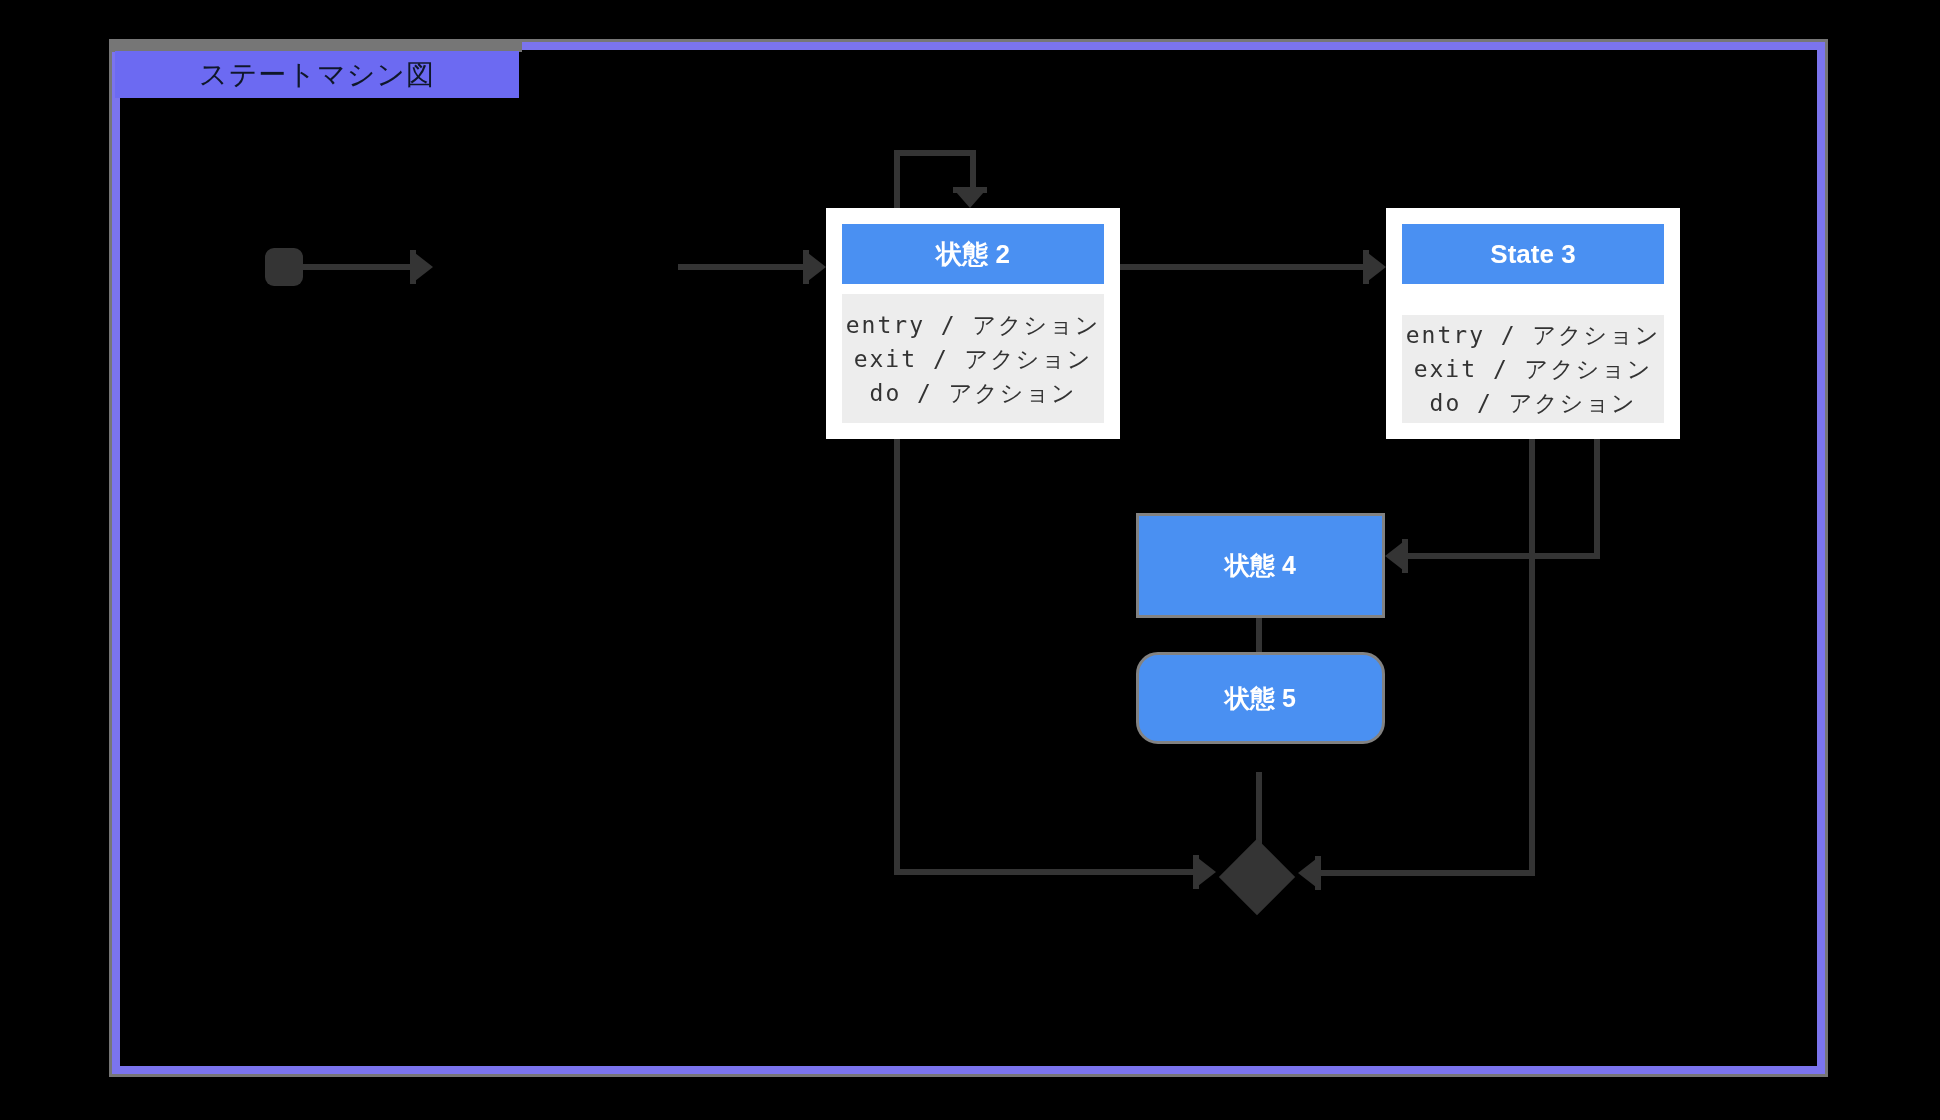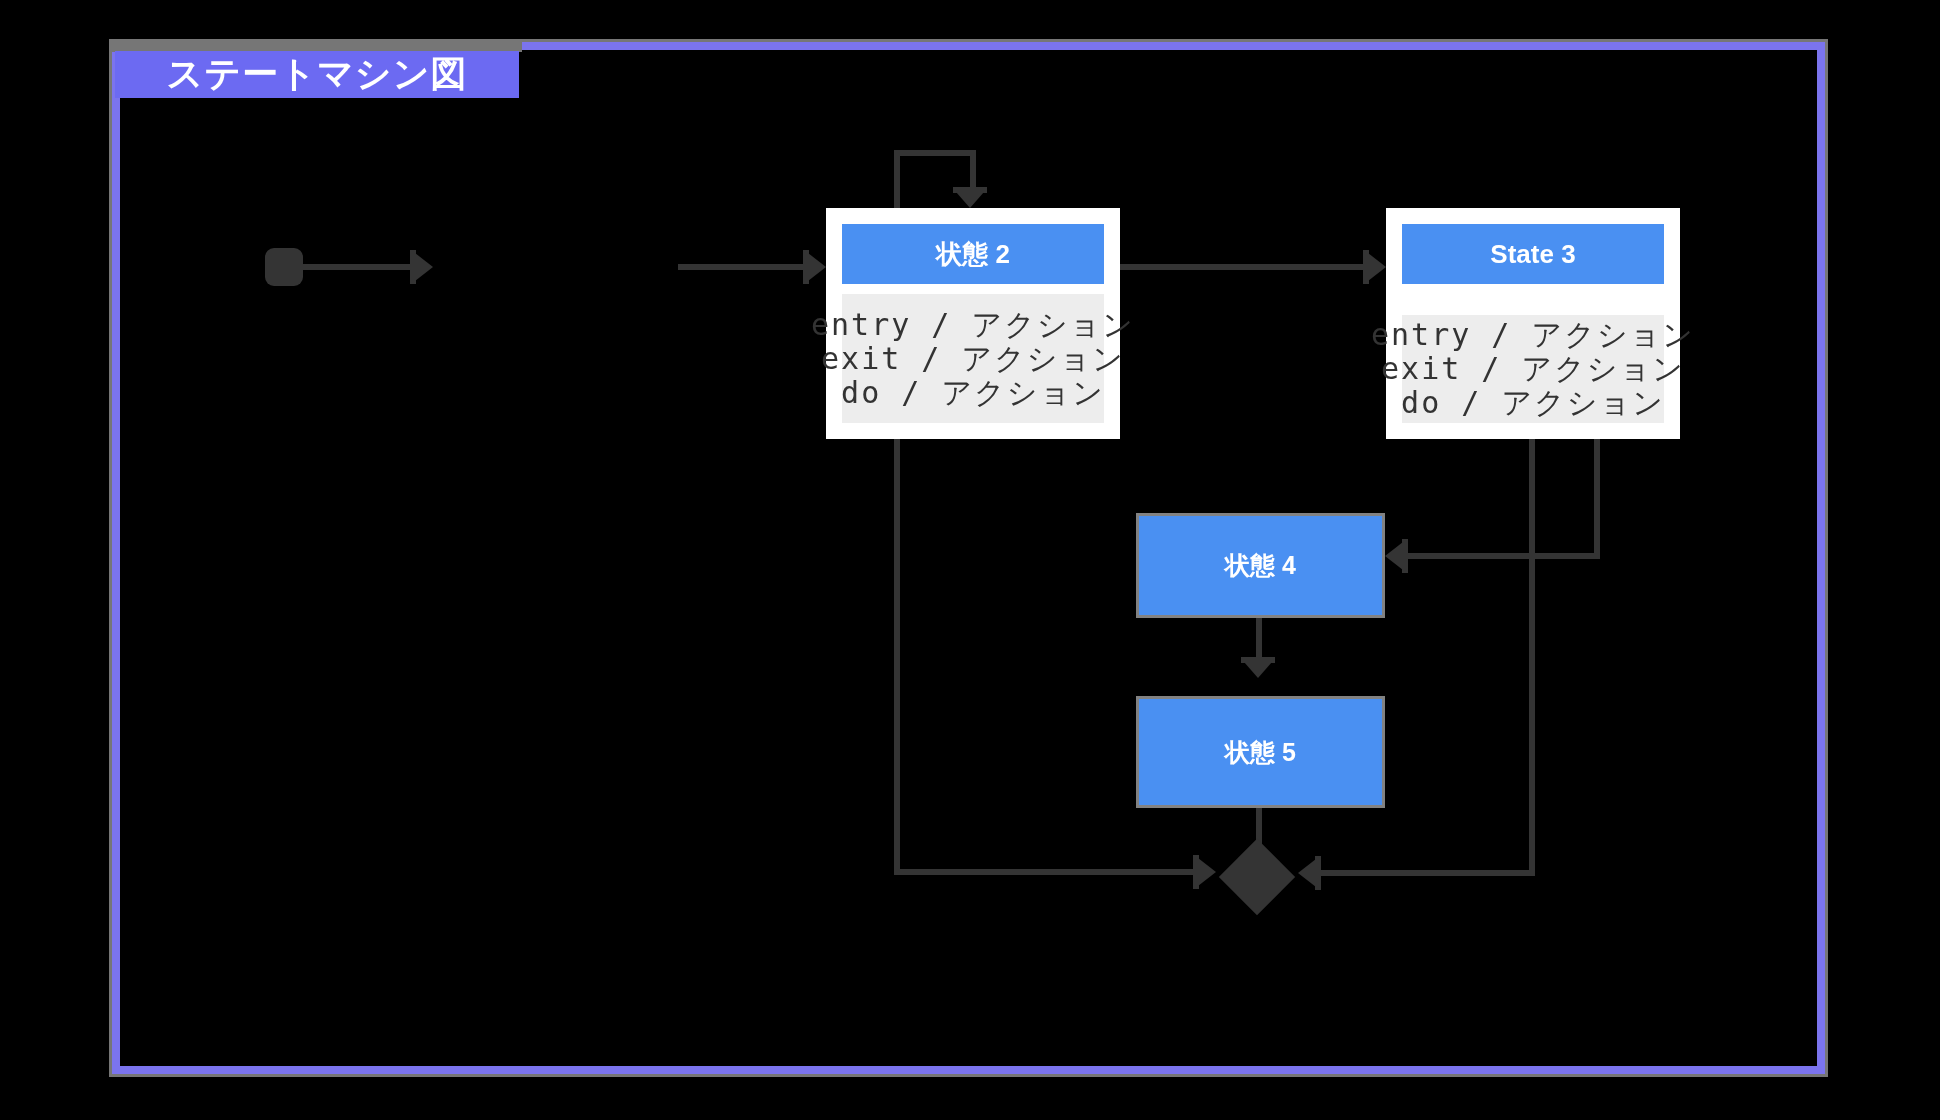--- a/index.html
+++ b/index.html
@@ -3,42 +3,42 @@
 <meta charset="utf-8">
 <style>
   html,body{margin:0;padding:0;background:#000;}
   .canvas{position:relative;width:1940px;height:1120px;background:#000;overflow:hidden;
           font-family:"Liberation Sans","DejaVu Sans",sans-serif;}
   .frame{position:absolute;left:112px;top:42px;width:1713px;height:1032px;
          border:8px solid #7B74EE;box-sizing:border-box;box-shadow:0 0 0 3px #767676;}
   .tabcap{position:absolute;left:112px;top:39px;width:410px;height:13px;background:#767676;z-index:4;}
   .tab{position:absolute;left:115px;top:51px;width:404px;height:47px;background:#6C6AF2;z-index:5;
        display:flex;align-items:center;justify-content:center;}
-  .tab span{color:#ffffff;font-weight:bold;font-size:36px;letter-spacing:1px;}
+  .tab span{color:#0f172a;font-weight:normal;font-size:28px;letter-spacing:1px;}
   
   .seg{position:absolute;background:#343434;}
   .abar{position:absolute;background:#343434;width:6px;height:34px;}
   .abar.h{width:34px;height:6px;}
   .tri{position:absolute;width:0;height:0;}
   .tri-r{border-left:18px solid #343434;border-top:14px solid transparent;border-bottom:14px solid transparent;}
   .tri-l{border-right:18px solid #343434;border-top:14px solid transparent;border-bottom:14px solid transparent;}
   .tri-d{border-top:16px solid #343434;border-left:14px solid transparent;border-right:14px solid transparent;}
   
   .initial{position:absolute;left:265px;top:248px;width:38px;height:38px;background:#343434;border-radius:9px;}
   .final-diamond{position:absolute;left:1230px;top:850px;width:54px;height:54px;background:#343434;
                  transform:rotate(45deg);z-index:3;}
   .state{position:absolute;box-sizing:border-box;z-index:2;}
   .simple{background:#4A90F2;border:3px solid #828282;display:flex;align-items:center;justify-content:center;}
   .simple span{color:#fff;font-weight:bold;font-size:25px;}
   .composite{background:#fff;padding:16px;display:flex;flex-direction:column;gap:10px;}
   .chead{background:#4A90F2;flex:0 0 60px;display:flex;align-items:center;justify-content:center;}
   .chead span{color:#fff;font-weight:bold;font-size:26px;}
   .cbody{background:#EDEDED;flex:1;display:flex;flex-direction:column;align-items:center;justify-content:center;}
   .aline{color:#333;font-family:"DejaVu Sans Mono","Liberation Mono",monospace;
-         font-size:30px;line-height:34px;letter-spacing:2px;white-space:nowrap;}
+         font-size:23px;line-height:34px;letter-spacing:2px;white-space:nowrap;}
 </style>
 </head>
 <body>
 
 <div class="canvas">
 
   <div class="frame"></div>
   <div class="tabcap"></div>
   <div class="tab">
     <span>ステートマシン図</span>
@@ -123,19 +123,19 @@
       <div class="aline">entry / アクション</div>
       <div class="aline">exit / アクション</div>
       <div class="aline">do / アクション</div>
     </div>
   </div>
 
   <div class="state simple" style="left:1136px;top:513px;width:249px;height:105px;">
     <span>状態 4</span>
   </div>
 
-  <div class="state simple" style="left:1136px;top:696px;width:249px;height:112px;">
+  <div class="state simple" style="left:1136px;top:652px;width:249px;height:92px;border-radius:22px;">
     <span>状態 5</span>
   </div>
 
   <div class="final-diamond"></div>
 
 </div>
 
 </body></html>

